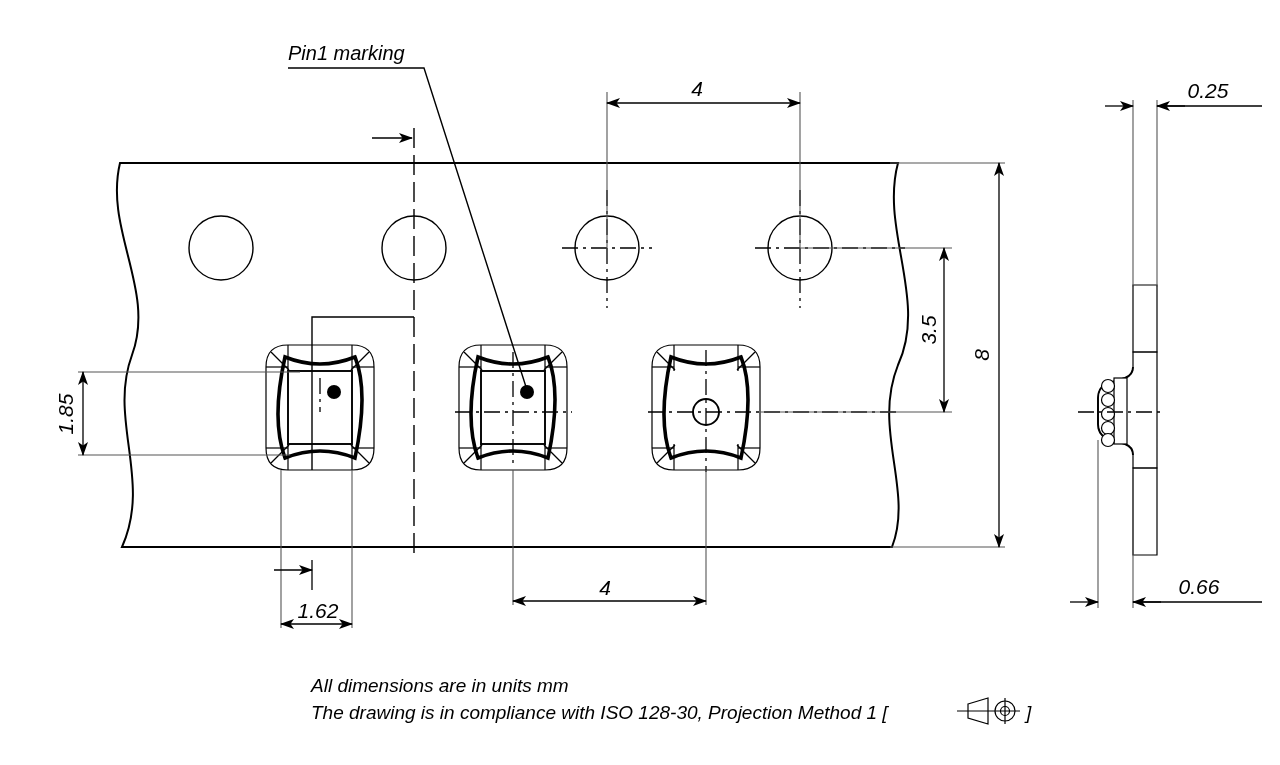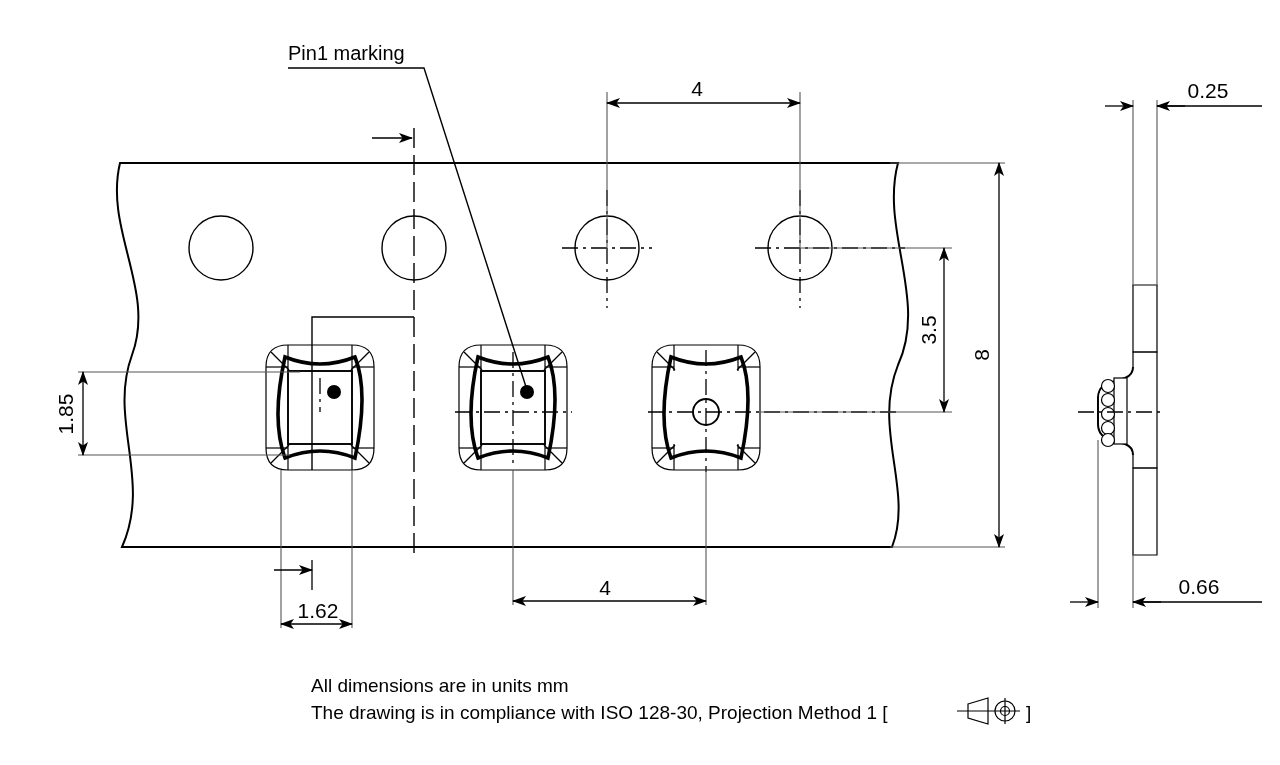--- a/index.html
+++ b/index.html
@@ -10,20 +10,21 @@
   body {
     width: 1280px;
     height: 765px;
     font-family: "Liberation Sans", sans-serif;
     overflow: hidden;
   }
   #drawing-root {
     position: relative;
     width: 1280px;
     height: 765px;
+    font-style: italic;
   }
   svg#tape-drawing {
     display: block;
     width: 1280px;
     height: 765px;
   }
   text {
     font-family: "Liberation Sans", sans-serif;
     fill: #000000;
     dominant-baseline: alphabetic;

